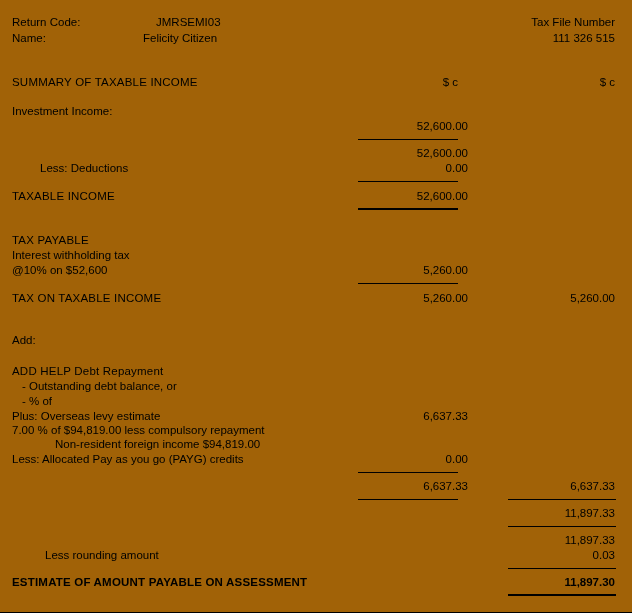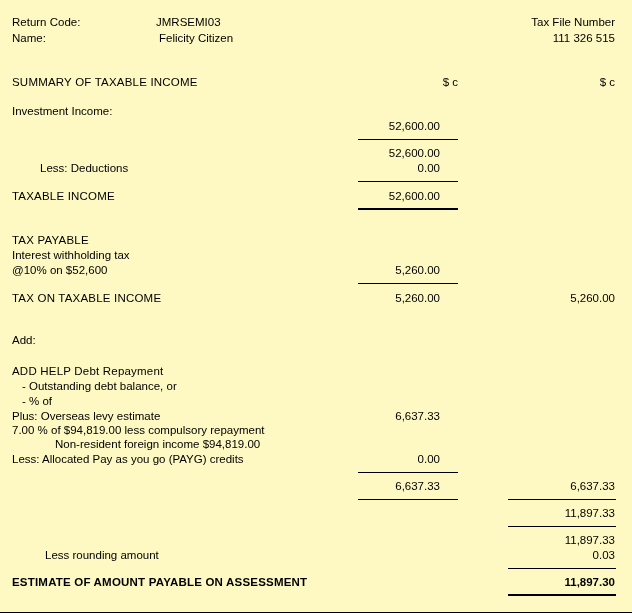--- a/index.html
+++ b/index.html
@@ -8,21 +8,21 @@
     background: #ffffff;
   }
   body {
     font-family: "Liberation Sans", sans-serif;
     color: #000000;
   }
   #page {
     position: relative;
     width: 632px;
     height: 613px;
-    background: #fef9c3;
+    background: #a16207;
     box-sizing: border-box;
     border-bottom: 1px solid #000000;
     overflow: hidden;
   }
   .sheet {
     position: absolute;
     left: 0;
     top: 0;
     width: 632px;
     height: 613px;
@@ -42,21 +42,21 @@
     height: 16px;
     line-height: 16px;
     font-size: 11.5px;
   }
   .lbl { left: 12px; }
   .lbl-i1 { left: 40px; }
   .lbl-i2 { left: 22px; }
   .lbl-i3 { left: 55px; }
   .lbl-i4 { left: 45px; }
   .val-a {
-    left: 292px;
+    left: 320px;
     width: 148px;
     text-align: right;
   }
   .val-b {
     left: 455px;
     width: 160px;
     text-align: right;
   }
   .hdr-right {
     left: 400px;
@@ -90,21 +90,21 @@
 <div id="page">
   <div class="sheet">
 
     <div class="row" style="top:14px;">
       <span class="cell lbl">Return Code:</span>
       <span class="cell" style="left:156px;">JMRSEMI03</span>
       <span class="cell hdr-right">Tax File Number</span>
     </div>
     <div class="row" style="top:30px;">
       <span class="cell lbl">Name:</span>
-      <span class="cell" style="left:159px;">Felicity Citizen</span>
+      <span class="cell" style="left:143px;">Felicity Citizen</span>
       <span class="cell hdr-right">111 326 515</span>
     </div>
 
     <div class="row" style="top:74px;">
       <span class="cell lbl caps">SUMMARY OF TAXABLE INCOME</span>
       <span class="dollar-c dc-a">$      c</span>
       <span class="dollar-c dc-b">$      c</span>
     </div>
 
     <div class="row" style="top:103px;">

